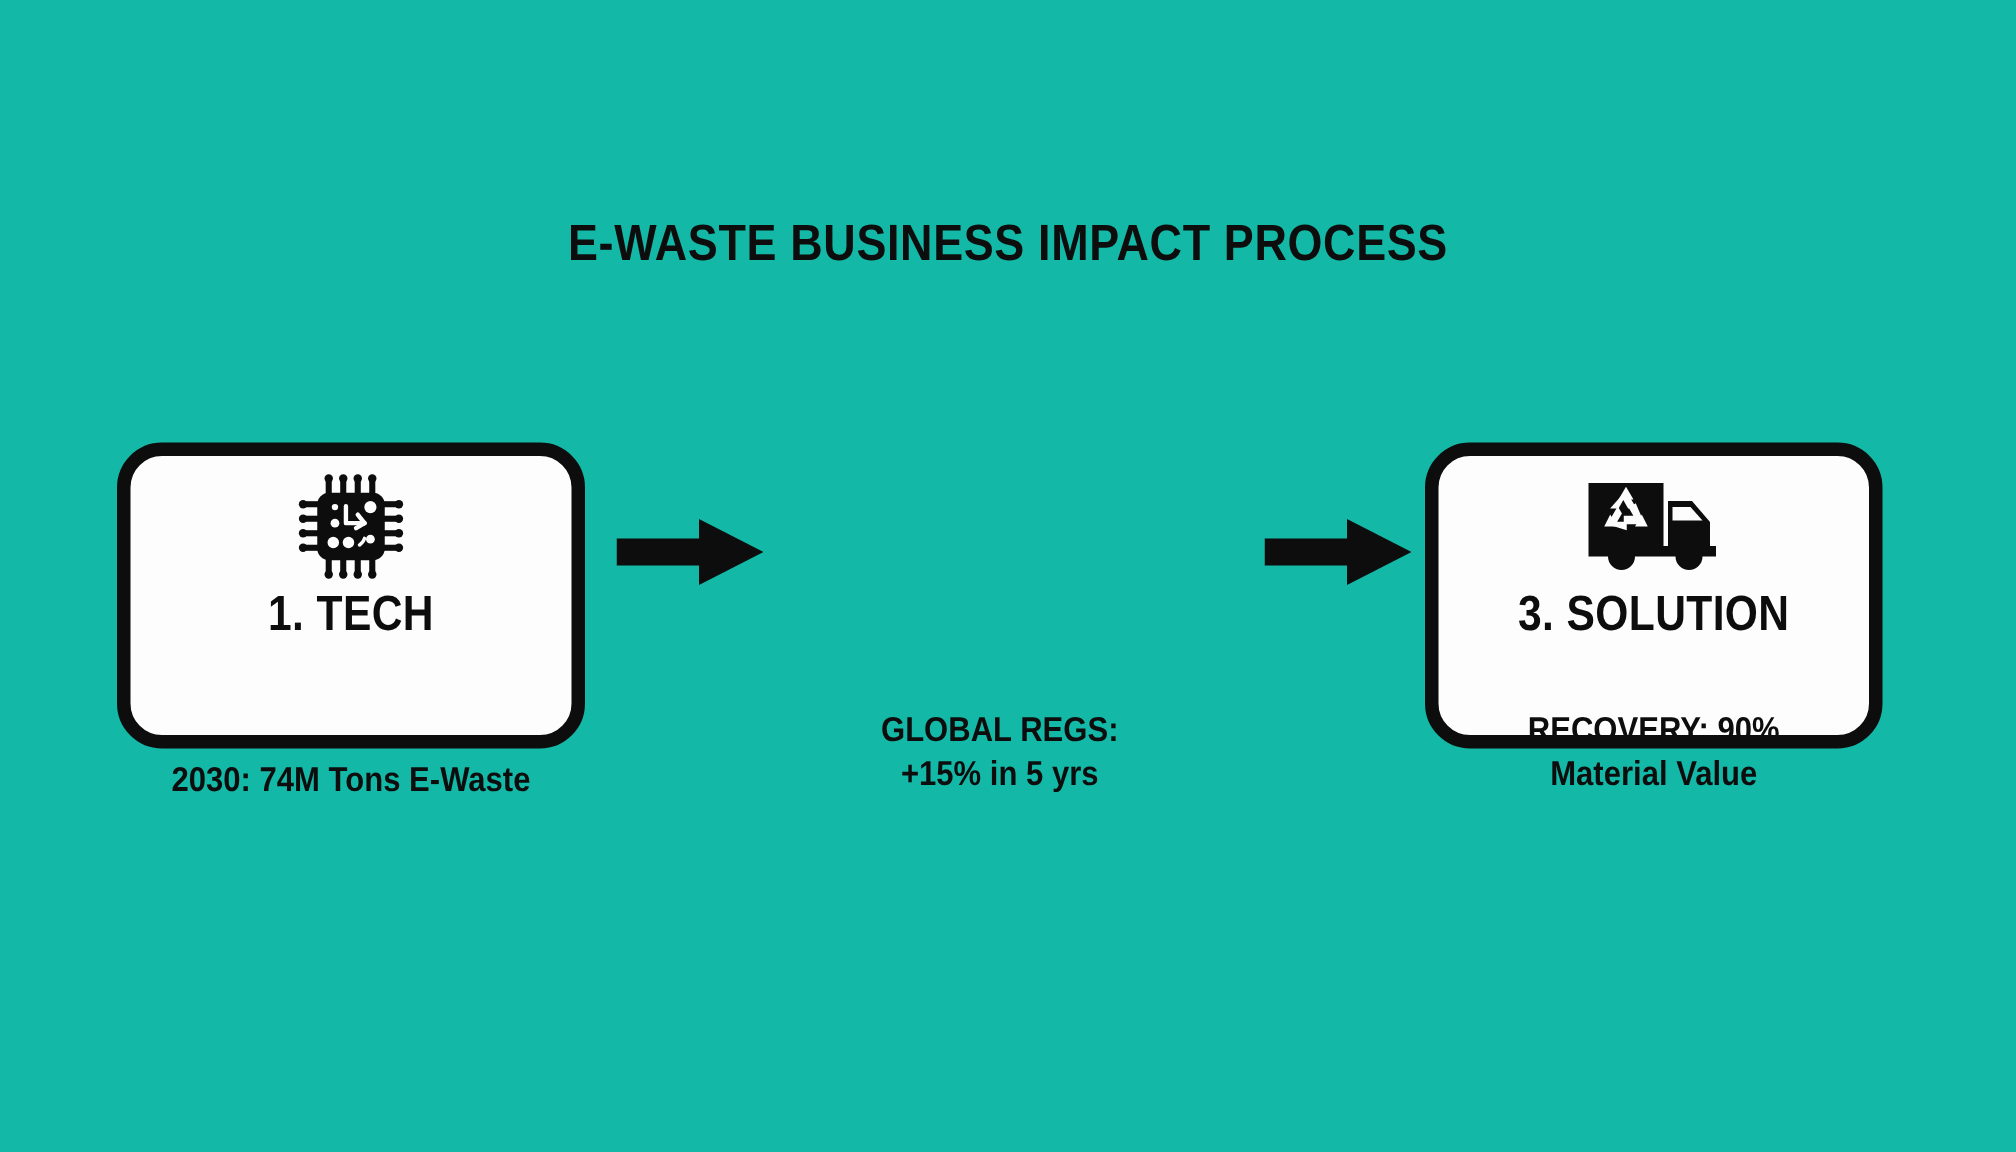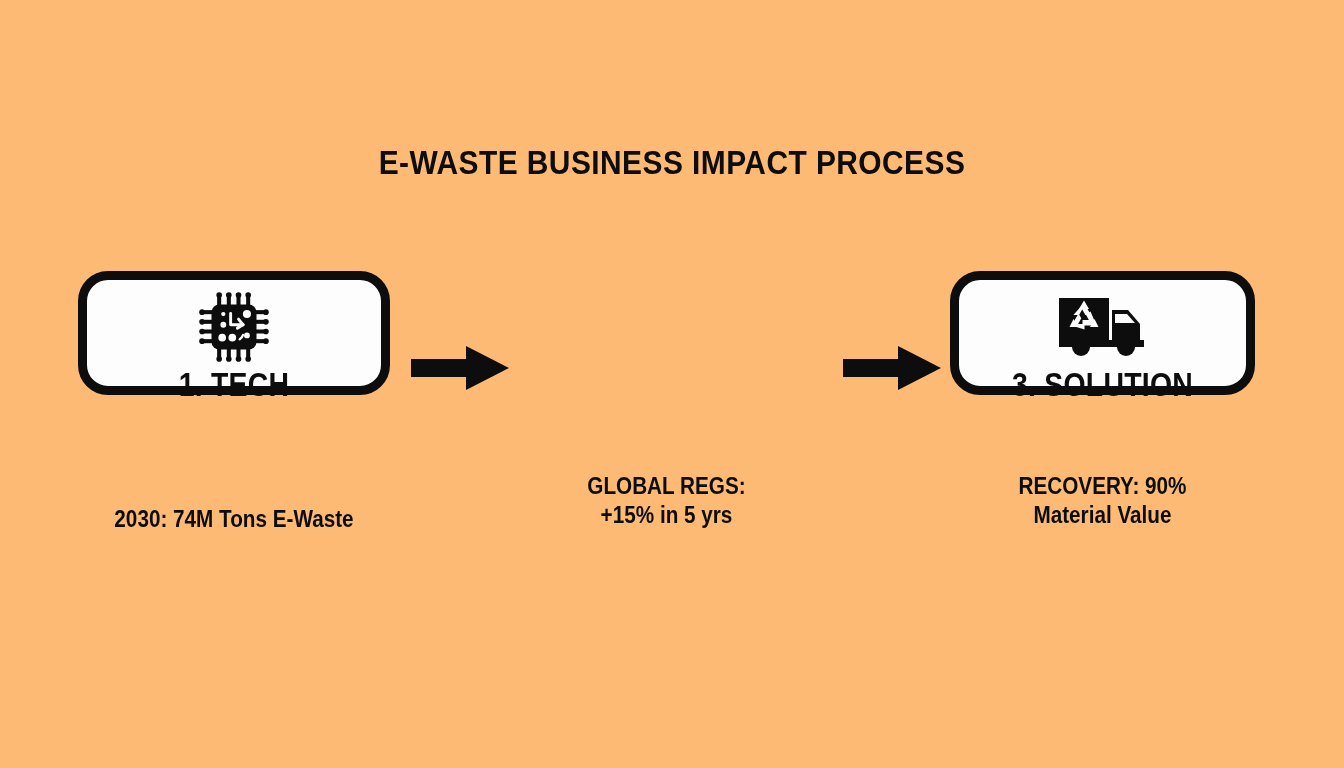--- a/index.html
+++ b/index.html
@@ -4,21 +4,21 @@
 <style>
   html, body {
     margin: 0;
     padding: 0;
     background: #ffffff;
   }
   #canvas {
     position: relative;
     width: 1344px;
     height: 768px;
-    background: #fdba74;
+    background: #14b8a6;
     overflow: hidden;
     font-family: "Liberation Sans", sans-serif;
     color: #0d0d0d;
   }
 
   
   #title {
     position: absolute;
     left: 0;
     top: 143px;
@@ -29,22 +29,22 @@
     font-size: 34px;
     letter-spacing: 0.5px;
     transform: scaleX(0.88);
     transform-origin: center top;
     white-space: nowrap;
   }
 
   
   .step {
     position: absolute;
-    top: 271px;
-    height: 124px;
+    top: 295px;
+    height: 204px;
   }
   .step-box {
     position: absolute;
     left: 0;
     top: 0;
     width: 100%;
     height: 100%;
     box-sizing: border-box;
     border: 9px solid #0d0d0d;
     border-radius: 30px;

